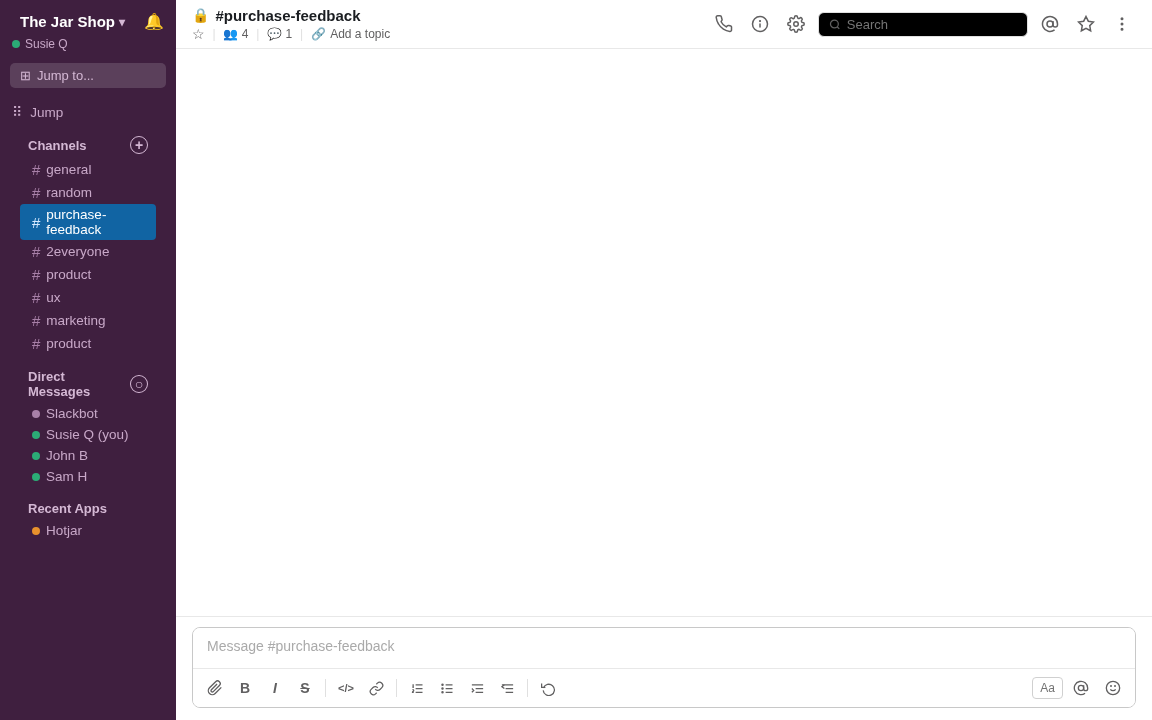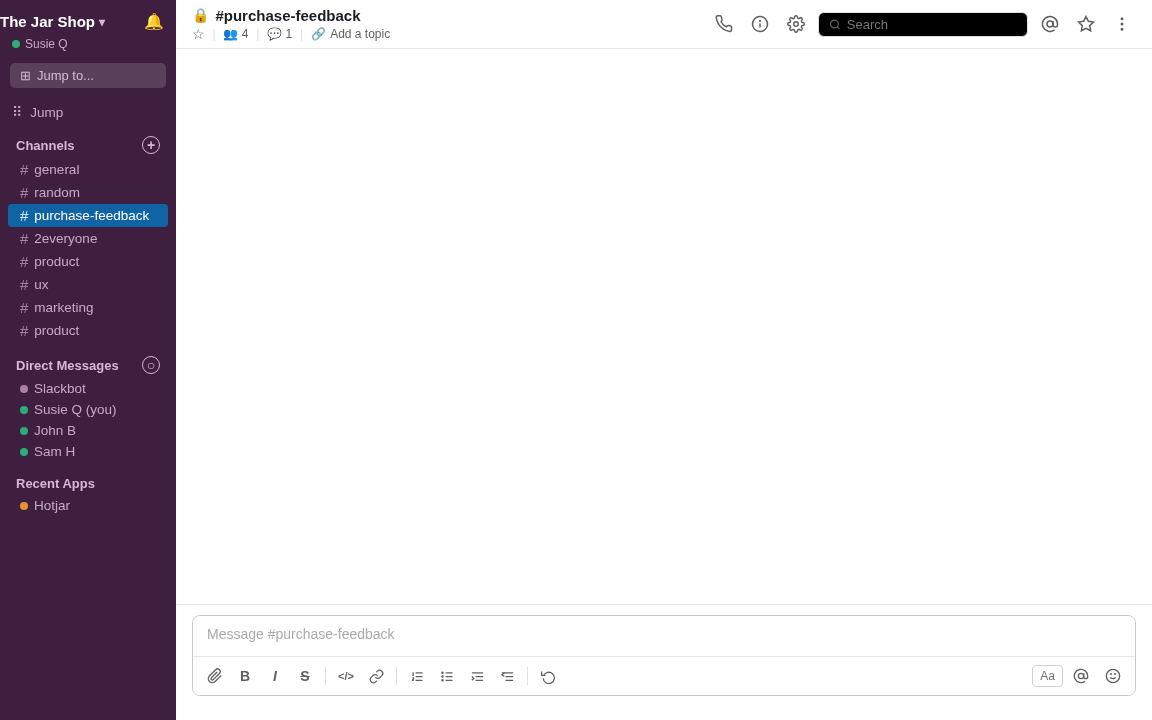--- a/index.html
+++ b/index.html
@@ -13,21 +13,22 @@
       color: #d4b8d4;
       display: flex;
       flex-direction: column;
       height: 100%;
       overflow-y: auto;
     }
     .sidebar-header {
       display: flex;
       align-items: center;
       justify-content: space-between;
-      padding: 12px 12px 4px 0;
+      padding: 12px 12px 4px 12px;
+      margin-left: 8px;
     }
     .workspace-name {
       color: #fff;
       font-weight: 700;
       font-size: 15px;
       display: flex;
       align-items: center;
       gap: 4px;
     }
     .workspace-name .chevron { font-size: 12px; color: #d4b8d4; }
@@ -47,22 +48,21 @@
       border-radius: 5px;
       padding: 5px 10px;
       font-size: 13px;
       color: #d4b8d4;
       cursor: pointer;
       display: flex;
       align-items: center;
       gap: 6px;
     }
     .sidebar-section {
-      padding: 4px 4px;
-      text-align: center;
+      padding: 4px 16px;
     }
     .sidebar-section-header {
       display: flex;
       align-items: center;
       justify-content: space-between;
       padding: 6px 12px 4px 12px;
       font-size: 13px;
       font-weight: 700;
       color: #d4b8d4;
       cursor: pointer;
@@ -203,21 +203,21 @@
     
     .messages-area {
       flex: 1;
       overflow-y: auto;
       padding: 16px;
       background: #fff;
     }
 
     
     .message-input-container {
-      padding: 10px 16px 24px 16px;
+      padding: 10px 16px 12px 16px;
       border-top: 1px solid #e8e8e8;
     }
     .message-input-box {
       border: 1px solid #c8c8c8;
       border-radius: 8px;
       overflow: hidden;
     }
     .message-input-field {
       width: 100%;
       padding: 10px 14px;

